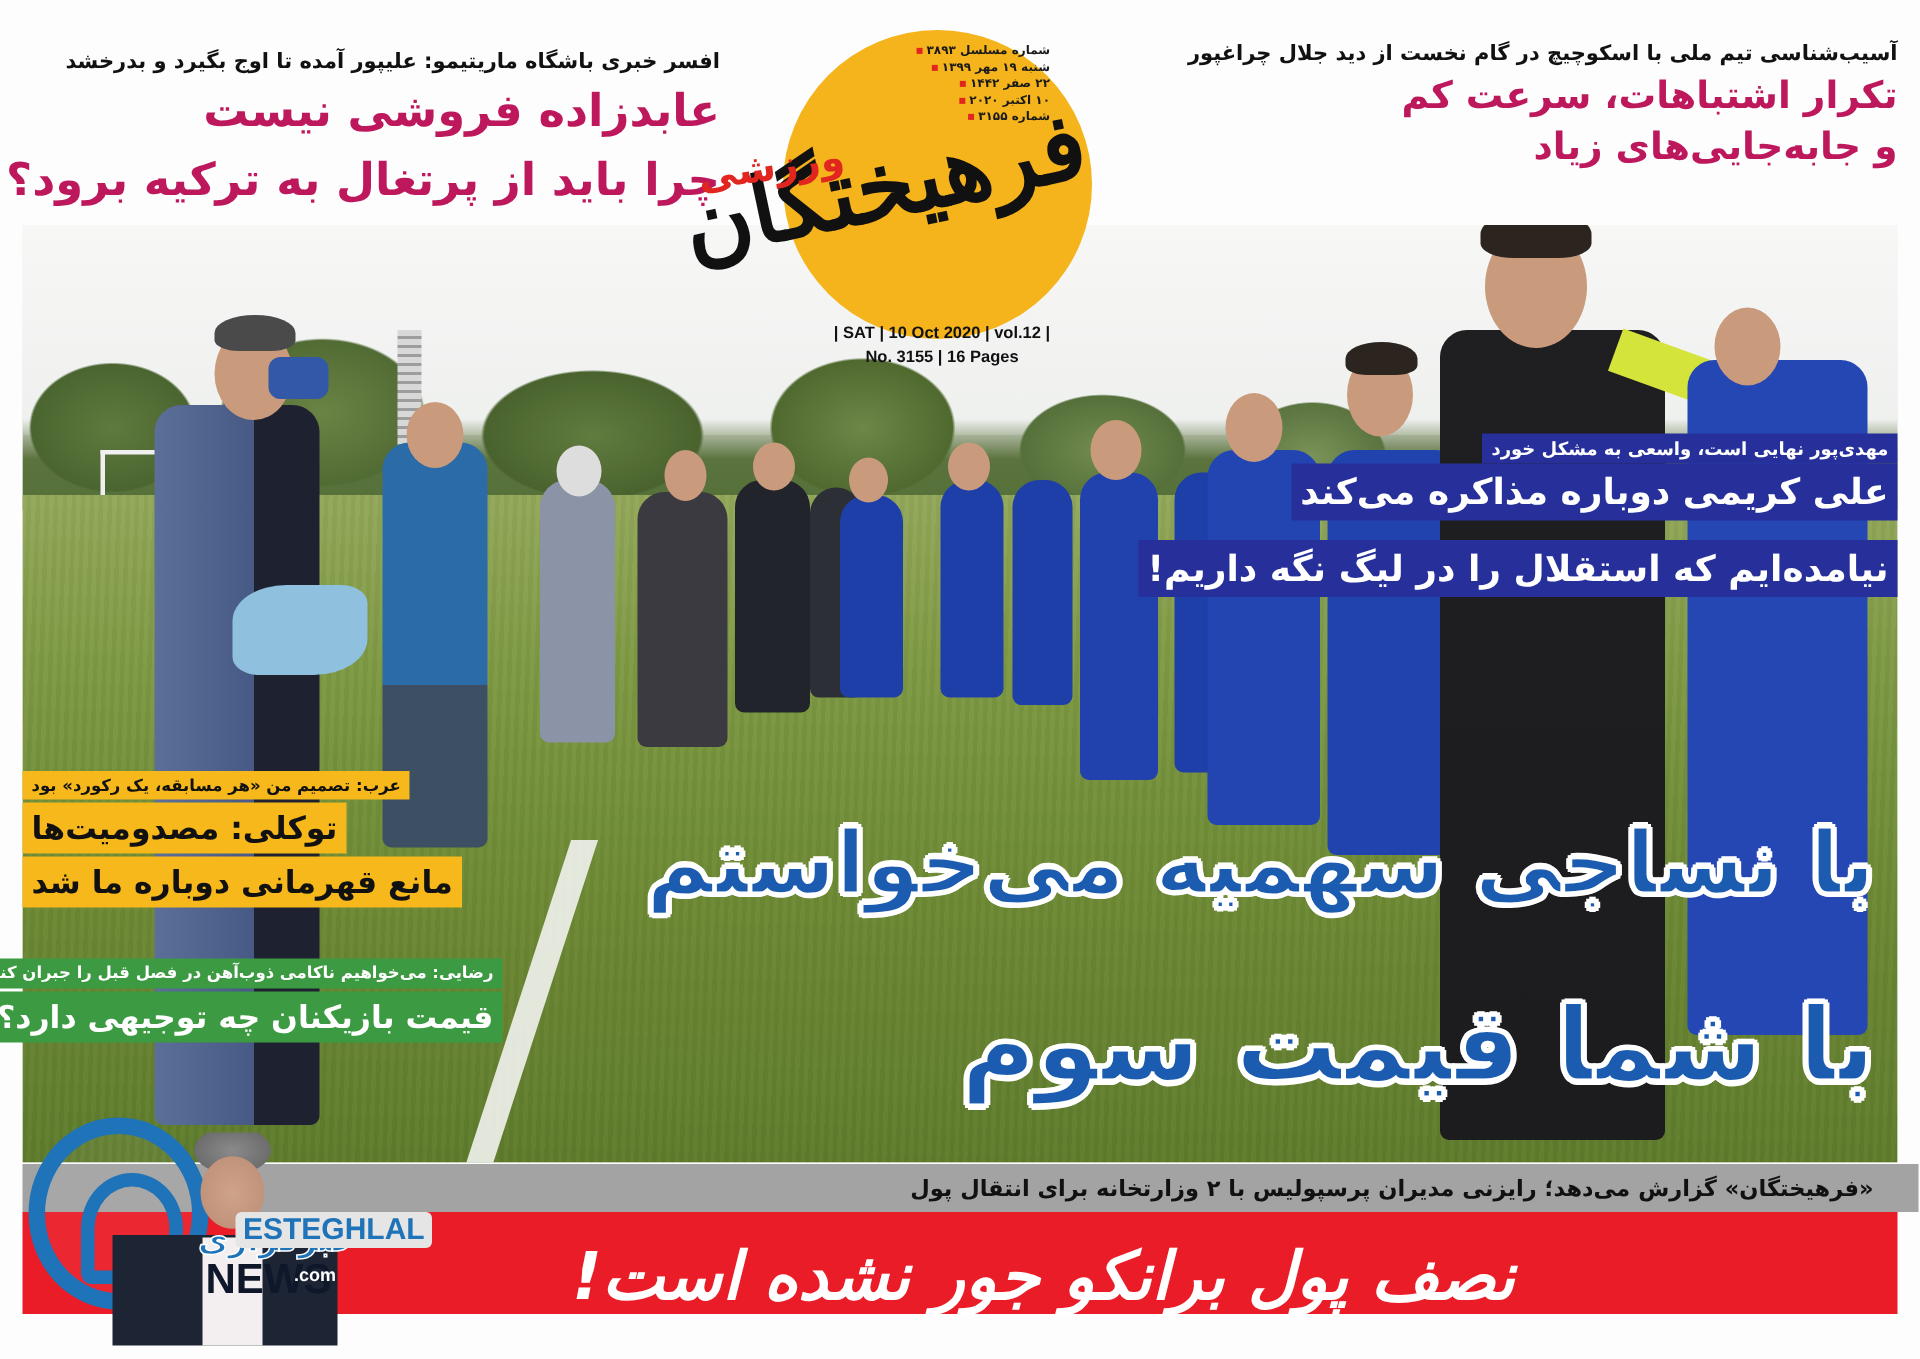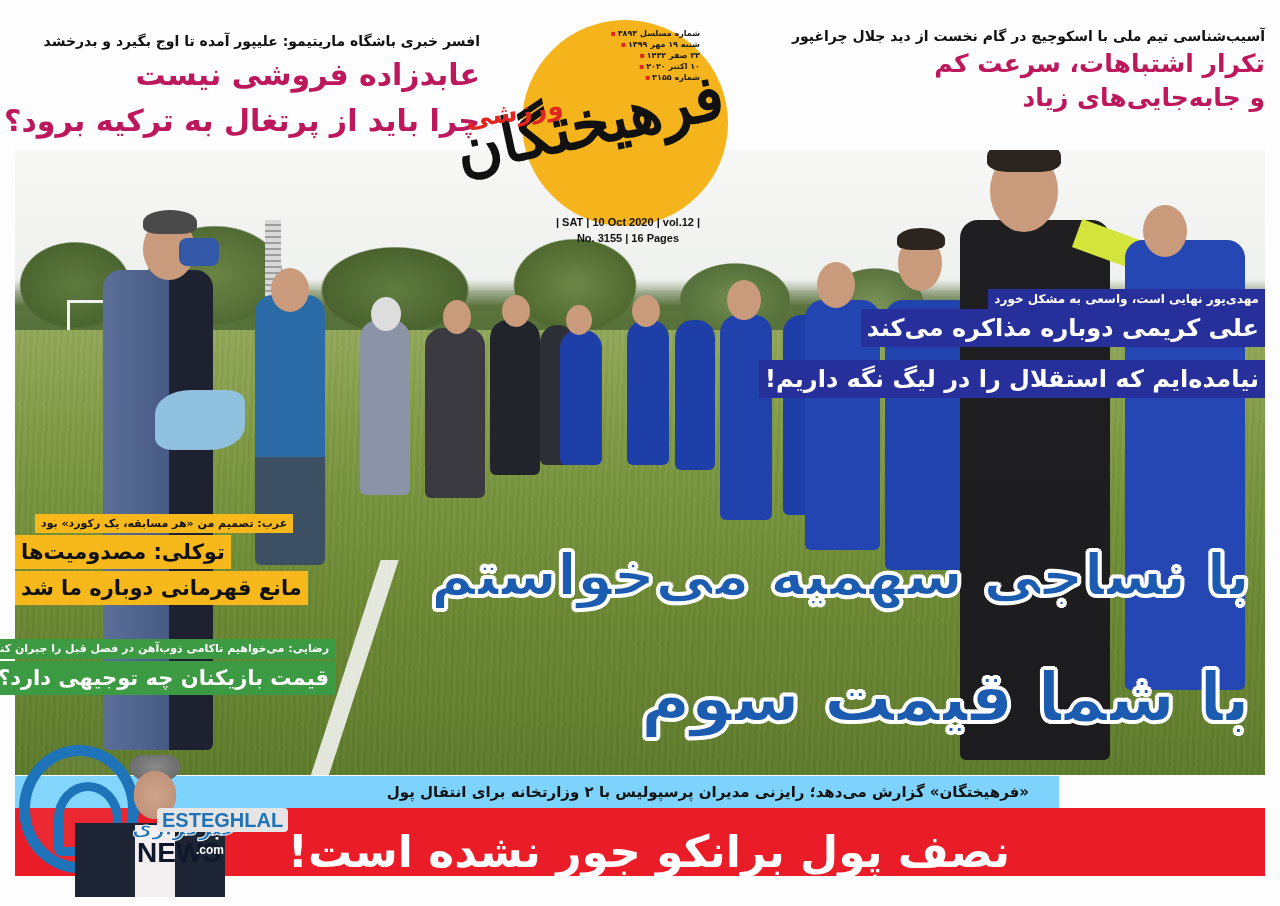--- a/index.html
+++ b/index.html
@@ -87,21 +87,21 @@
   .bar-row { display: block; text-align: right; }
   .blue { background: #27309a; }
   .blue-stack .k { font-size: 12px; line-height: 20px; }
   .blue-stack .h { font-size: 24px; line-height: 38px; letter-spacing: -0.5px; text-align: right; }
   .blue-stack .gap { height: 13px; }
 
   
   .yellow-stack { position: absolute; left: 15px; top: 512px; width: 300px; text-align: left; }
   .yellow { background: #f6b81b; color: #111; }
   .yellow-stack .bar { color: #111; }
-  .yellow-stack .k { font-size: 11px; line-height: 19px; margin-left: 20px; }
+  .yellow-stack .k { font-size: 11px; line-height: 19px; }
   .yellow-stack .h { font-size: 21px; line-height: 34px; letter-spacing: -0.5px; }
 
   
   .green-stack { position: absolute; left: 15px; top: 637px; width: 320px; text-align: left; }
   .green { background: #3c9a42; }
   .green-stack .k { font-size: 11px; line-height: 20px; }
   .green-stack .h { font-size: 21px; line-height: 34px; letter-spacing: -0.5px; }
   .yellow-stack .bar-row, .green-stack .bar-row { text-align: left; margin-bottom: 2px; }
 
   
@@ -110,25 +110,25 @@
     text-shadow: 0 0 3px #000, 1px 1px 2px #000; }
   .main-head { position: absolute; right: 30px; font-weight: bold; white-space: nowrap;
     color: #1c5cb0; font-family: "DejaVu Sans", sans-serif; letter-spacing: -2px;
     -webkit-text-stroke: 2px #ffffff;
     text-shadow: 3px 0 0 #fff, -3px 0 0 #fff, 0 3px 0 #fff, 0 -3px 0 #fff,
                  2px 2px 0 #fff, -2px -2px 0 #fff, 2px -2px 0 #fff, -2px 2px 0 #fff; }
   .main-head.l1 { top: 532px; font-size: 58px; line-height: 86px; }
   .main-head.l2 { top: 650px; font-size: 68px; line-height: 96px; }
 
   
-  .pink-bar { position: absolute; left: 15px; top: 776px; width: 1044px; height: 32px; background: #7dd3fc;
+  .pink-bar { position: absolute; left: 15px; top: 776px; width: 1264px; height: 32px; background: #a3a3a3;
     text-align: right; padding-right: 30px; }
   .pink-bar span { font-size: 15px; line-height: 32px; font-weight: bold; color: #111; }
   .red-bar { position: absolute; left: 15px; top: 808px; width: 1250px; height: 68px; background: #ea1c27;
-    text-align: right; padding-right: 255px; }
+    text-align: right; padding-right: 255px; font-style: italic; }
   .red-bar span { font-size: 44px; line-height: 88px; font-weight: bold; color: #fff; letter-spacing: -1px; }
 
   
   .wm { position: absolute; left: 15px; top: 745px; width: 220px; height: 152px; direction: ltr; }
   .wm-ring { position: absolute; left: 4px; top: 0; width: 120px; height: 128px; border-radius: 50%;
     border: 11px solid #1f73b8; background: rgba(255,255,255,0.05); }
   .wm-ring::before { content: ""; position: absolute; left: 24px; top: 26px; width: 50px; height: 56px;
     border: 9px solid #1f73b8; border-radius: 50% 50% 50% 10%; }
   .wm-person { position: absolute; left: 60px; top: 10px; width: 150px; height: 142px;
     background:

